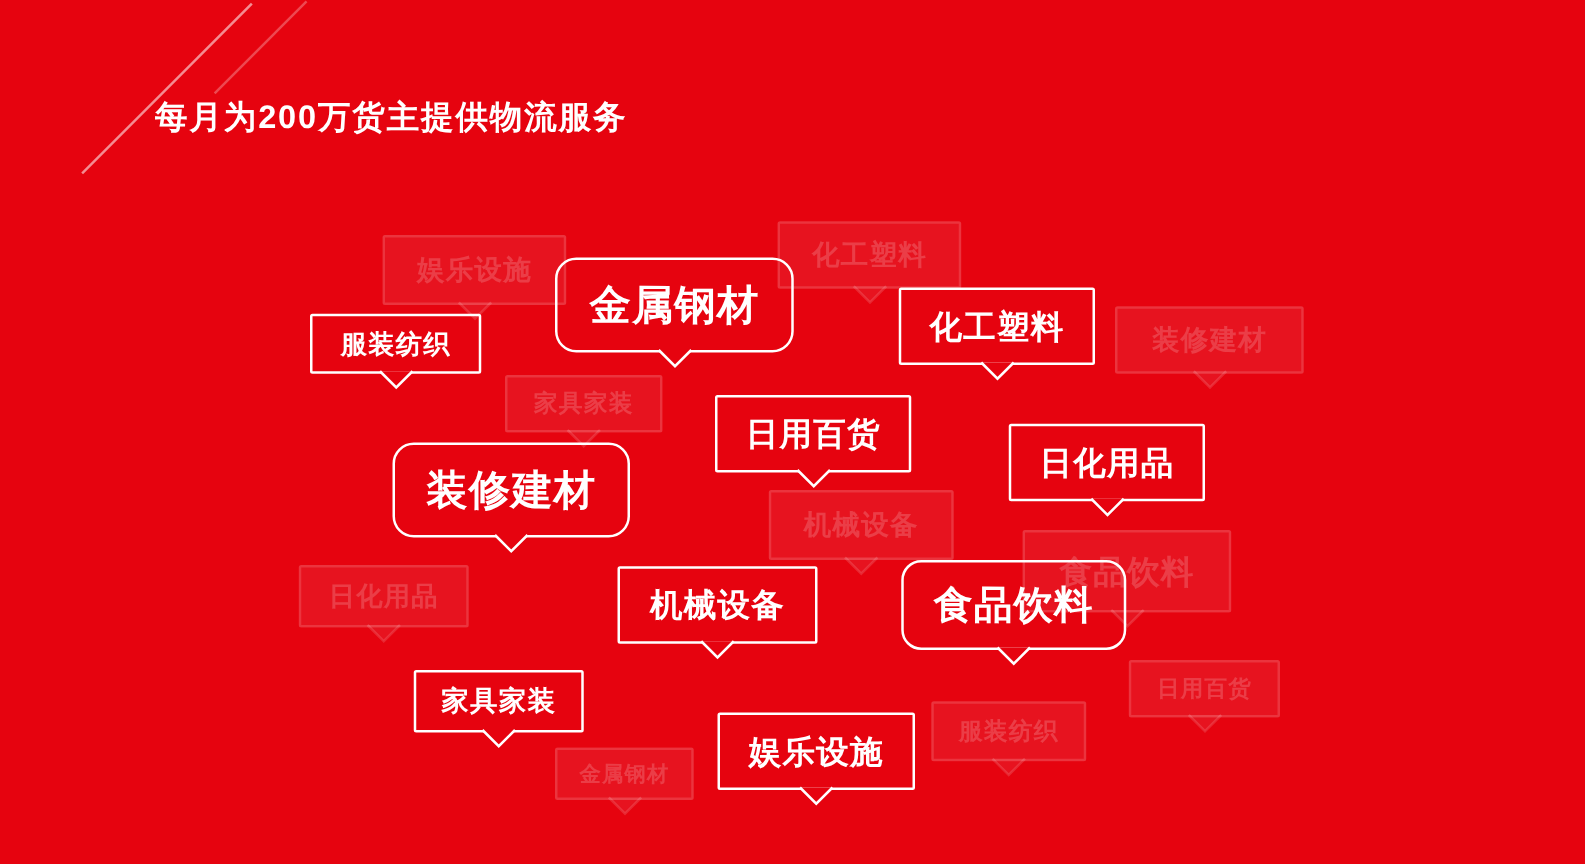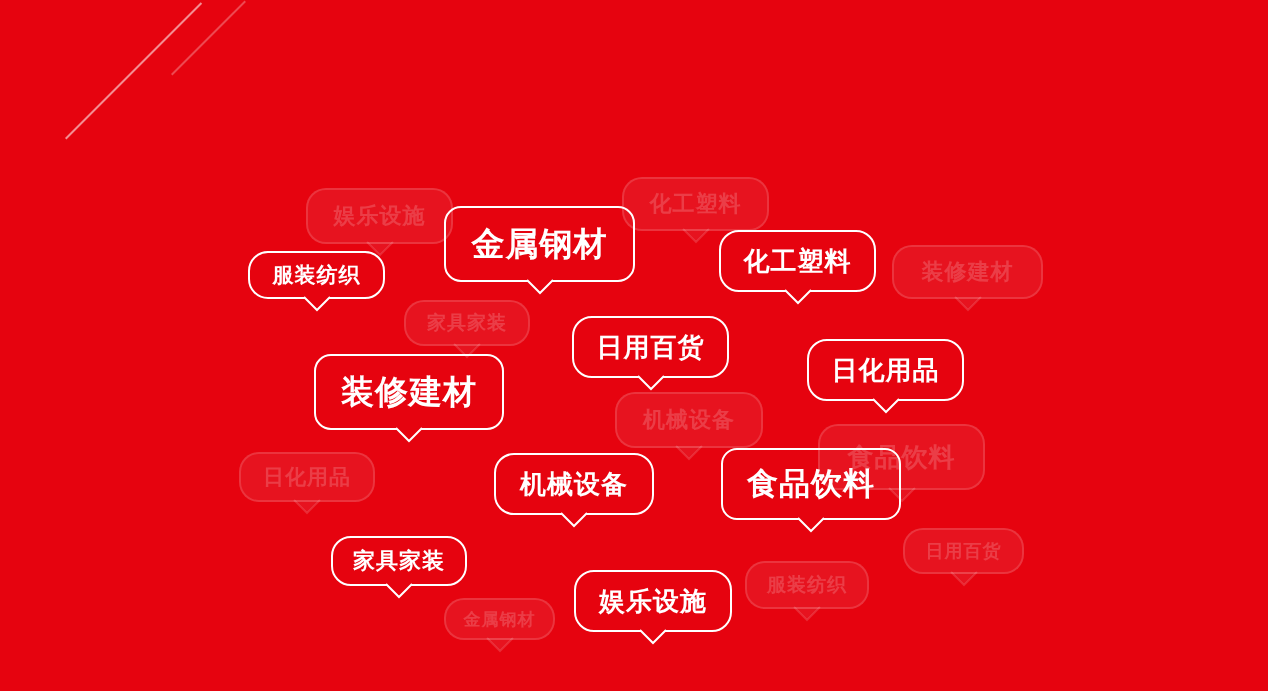--- a/index.html
+++ b/index.html
@@ -32,21 +32,21 @@
     letter-spacing:1.5px;
     white-space:nowrap;
     line-height:1.2;
   }
 
   
   .bubble{
     position:absolute;
     box-sizing:border-box;
     display:flex;align-items:center;justify-content:center;
-    border-radius:20px;
+    border-radius:2px;
     white-space:nowrap;
     font-weight:bold;
     letter-spacing:1px;
   }
   .bubble .tail{
     position:absolute;
     left:50%;
     bottom:0;
     width:26px;height:13px;
     transform:translate(-50%,100%);
@@ -81,20 +81,21 @@
   .bubble.faded.over{z-index:6;}
 </style>
 </head>
 <body>
 
 <div id="stage">
 
   <div class="deco-line" style="left:65px;top:138px;width:192px;height:1.5px;transform:rotate(-45deg);"></div>
   <div class="deco-line faint" style="left:171px;top:74px;width:104px;height:1.5px;transform:rotate(-45deg);"></div>
 
+  <div id="headline">每月为200万货主提供物流服务</div>
 
   <div class="bubble faded" style="left:306px;top:188px;width:147px;height:56px;font-size:22px;">
     <span>娱乐设施</span>
     <span class="tail">
       <svg viewBox="0 0 26 14">
           <path d="M0,0 L13,13 L26,0"></path>
         </svg>
     </span>
   </div>
 

